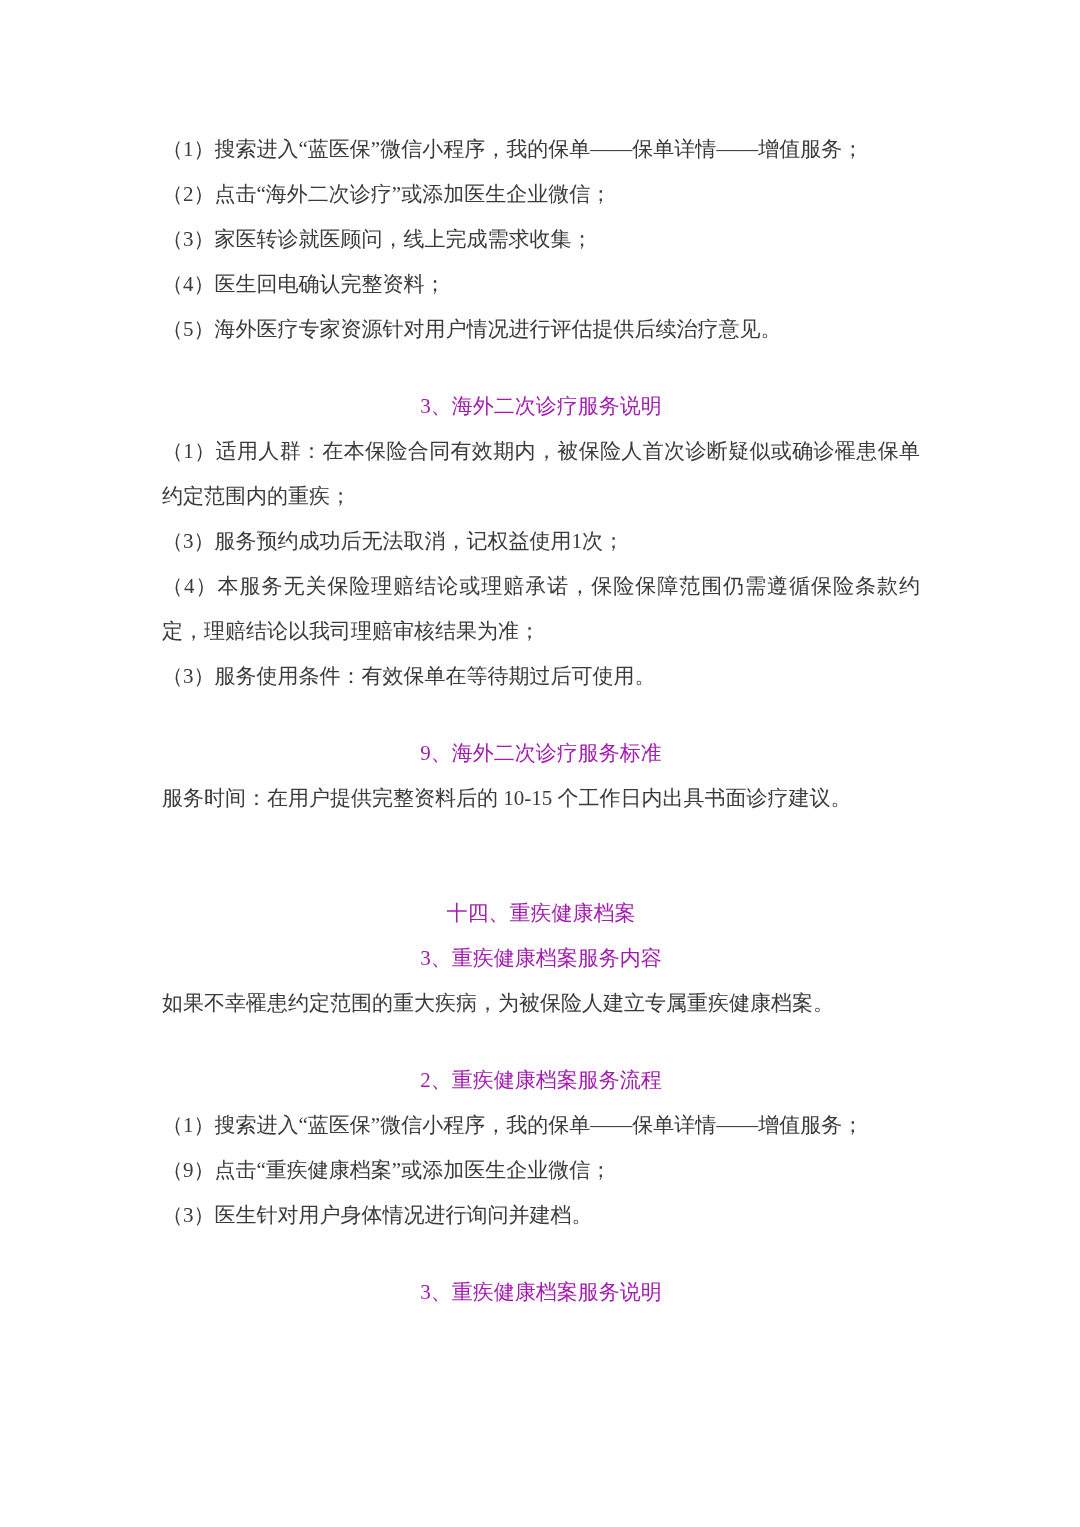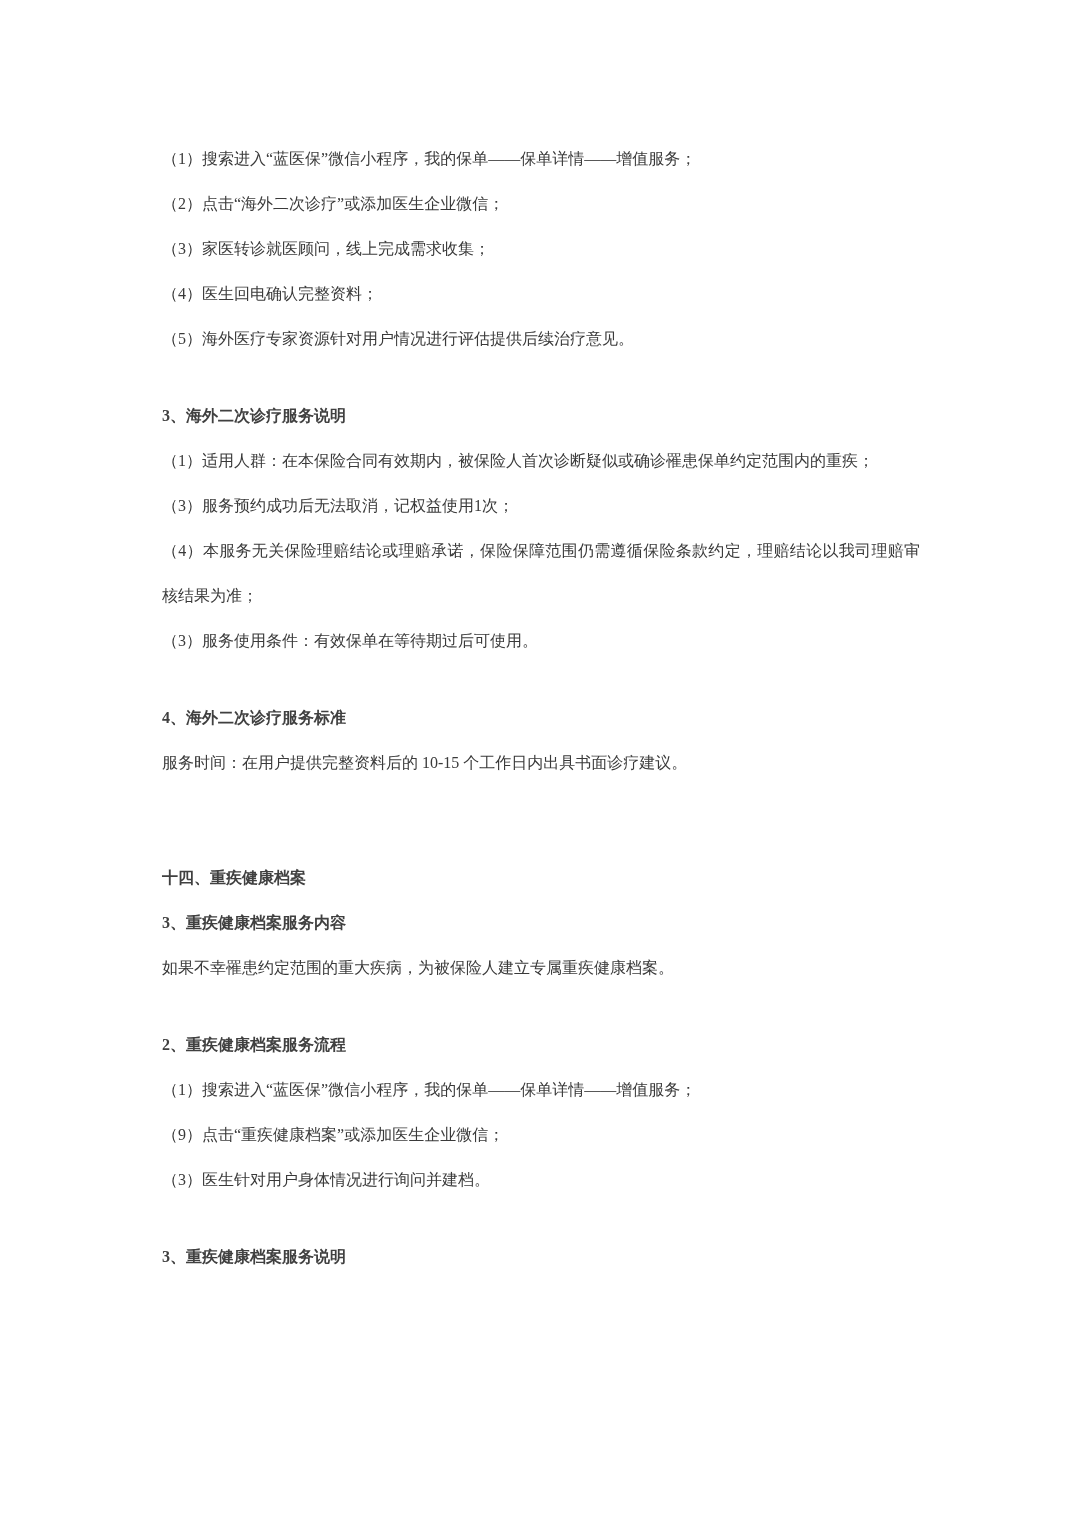--- a/index.html
+++ b/index.html
@@ -15,36 +15,36 @@
   .page {
     position: relative;
     width: 1080px;
     height: 1527px;
     background: #ffffff;
     overflow: hidden;
   }
   .content {
     position: absolute;
     left: 162px;
-    top: 136px;
+    top: 127px;
     width: 758px;
-    font-size: 16px;
+    font-size: 21px;
     line-height: 45px;
     color: #3a3a3a;
     text-align: justify;
   }
   .content p {
     margin: 0;
     padding: 0;
   }
   .heading {
-    font-weight: bold;
-    color: #404040;
+    font-weight: normal;
+    color: #a21caf;
     margin-top: 32px !important;
-    text-align: left;
+    text-align: center;
   }
   .heading.major-gap {
     margin-top: 70px !important;
   }
   .heading.no-gap {
     margin-top: 0 !important;
   }
 </style>
 </head>
 <body>
@@ -57,21 +57,21 @@
     <p class="item">（3）家医转诊就医顾问，线上完成需求收集；</p>
     <p class="item">（4）医生回电确认完整资料；</p>
     <p class="item">（5）海外医疗专家资源针对用户情况进行评估提供后续治疗意见。</p>
 
     <p class="heading">3、海外二次诊疗服务说明</p>
     <p class="item">（1）适用人群：在本保险合同有效期内，被保险人首次诊断疑似或确诊罹患保单约定范围内的重疾；</p>
     <p class="item">（3）服务预约成功后无法取消，记权益使用1次；</p>
     <p class="item">（4）本服务无关保险理赔结论或理赔承诺，保险保障范围仍需遵循保险条款约定，理赔结论以我司理赔审核结果为准；</p>
     <p class="item">（3）服务使用条件：有效保单在等待期过后可使用。</p>
 
-    <p class="heading">4、海外二次诊疗服务标准</p>
+    <p class="heading">9、海外二次诊疗服务标准</p>
     <p class="body-text">服务时间：在用户提供完整资料后的 10-15 个工作日内出具书面诊疗建议。</p>
 
     <p class="heading major-gap">十四、重疾健康档案</p>
     <p class="heading no-gap">3、重疾健康档案服务内容</p>
     <p class="body-text">如果不幸罹患约定范围的重大疾病，为被保险人建立专属重疾健康档案。</p>
 
     <p class="heading">2、重疾健康档案服务流程</p>
     <p class="item">（1）搜索进入“蓝医保”微信小程序，我的保单——保单详情——增值服务；</p>
     <p class="item">（9）点击“重疾健康档案”或添加医生企业微信；</p>
     <p class="item">（3）医生针对用户身体情况进行询问并建档。</p>

